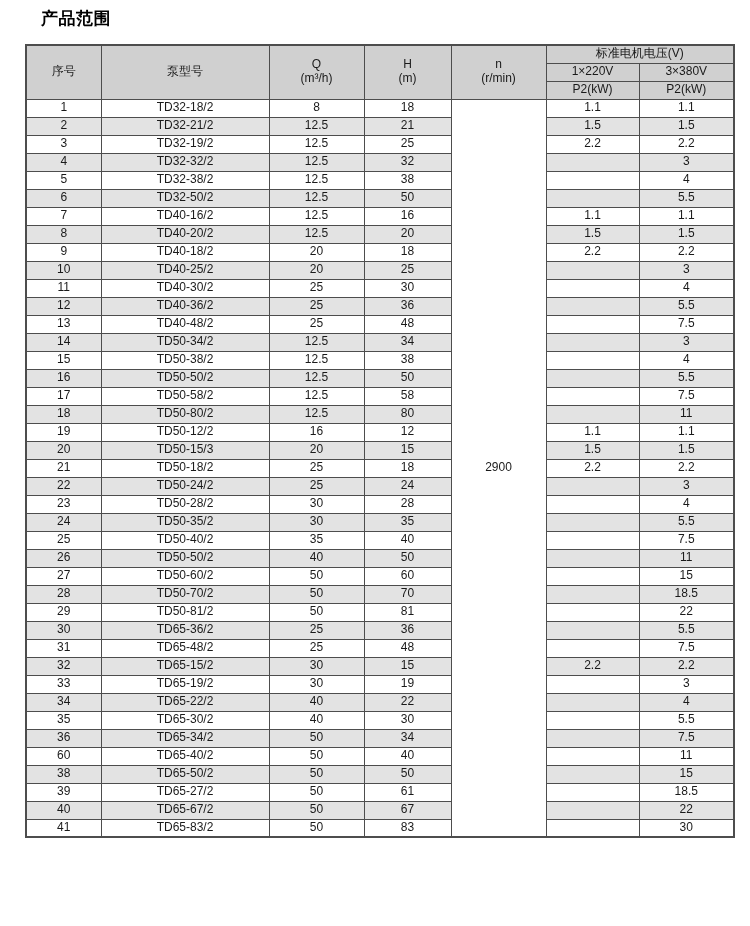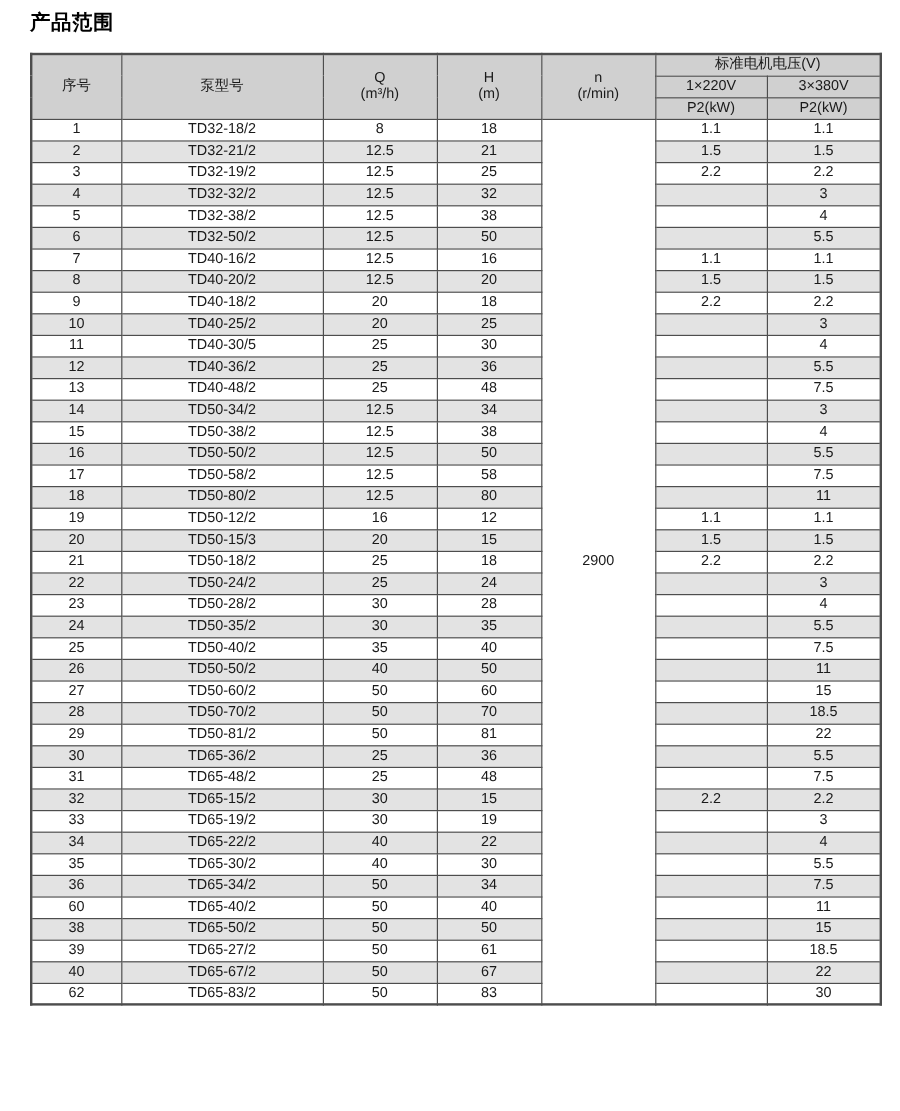--- a/index.html
+++ b/index.html
@@ -15,21 +15,21 @@
     overflow: hidden;
   }
   .page {
     box-sizing: border-box;
     padding: 7px 0 0 25px;
   }
   .title {
     font-size: 17px;
     font-weight: 700;
     color: #000000;
-    margin: 0 0 14px 0;
+    margin: 0 0 14px 16px;
     letter-spacing: 0.5px;
   }
   table.product {
     border-collapse: collapse;
     table-layout: fixed;
     width: 708px;
     border: 2px solid #4d4d4d;
   }
   col.c-seq   { width: 75px; }
   col.c-model { width: 168px; }
@@ -188,21 +188,21 @@
         <tr>
     <td>10</td>
     <td>TD40-25/2</td>
     <td>20</td>
     <td>25</td>
     <td></td>
     <td>3</td>
   </tr>
         <tr>
     <td>11</td>
-    <td>TD40-30/5</td>
+    <td>TD40-30/2</td>
     <td>25</td>
     <td>30</td>
     <td></td>
     <td>4</td>
   </tr>
         <tr>
     <td>12</td>
     <td>TD40-36/2</td>
     <td>25</td>
     <td>36</td>
@@ -427,21 +427,21 @@
   </tr>
         <tr>
     <td>40</td>
     <td>TD65-67/2</td>
     <td>50</td>
     <td>67</td>
     <td></td>
     <td>22</td>
   </tr>
         <tr>
-    <td>62</td>
+    <td>41</td>
     <td>TD65-83/2</td>
     <td>50</td>
     <td>83</td>
     <td></td>
     <td>30</td>
   </tr>
       </tbody>
   </table>
 </div>
 

